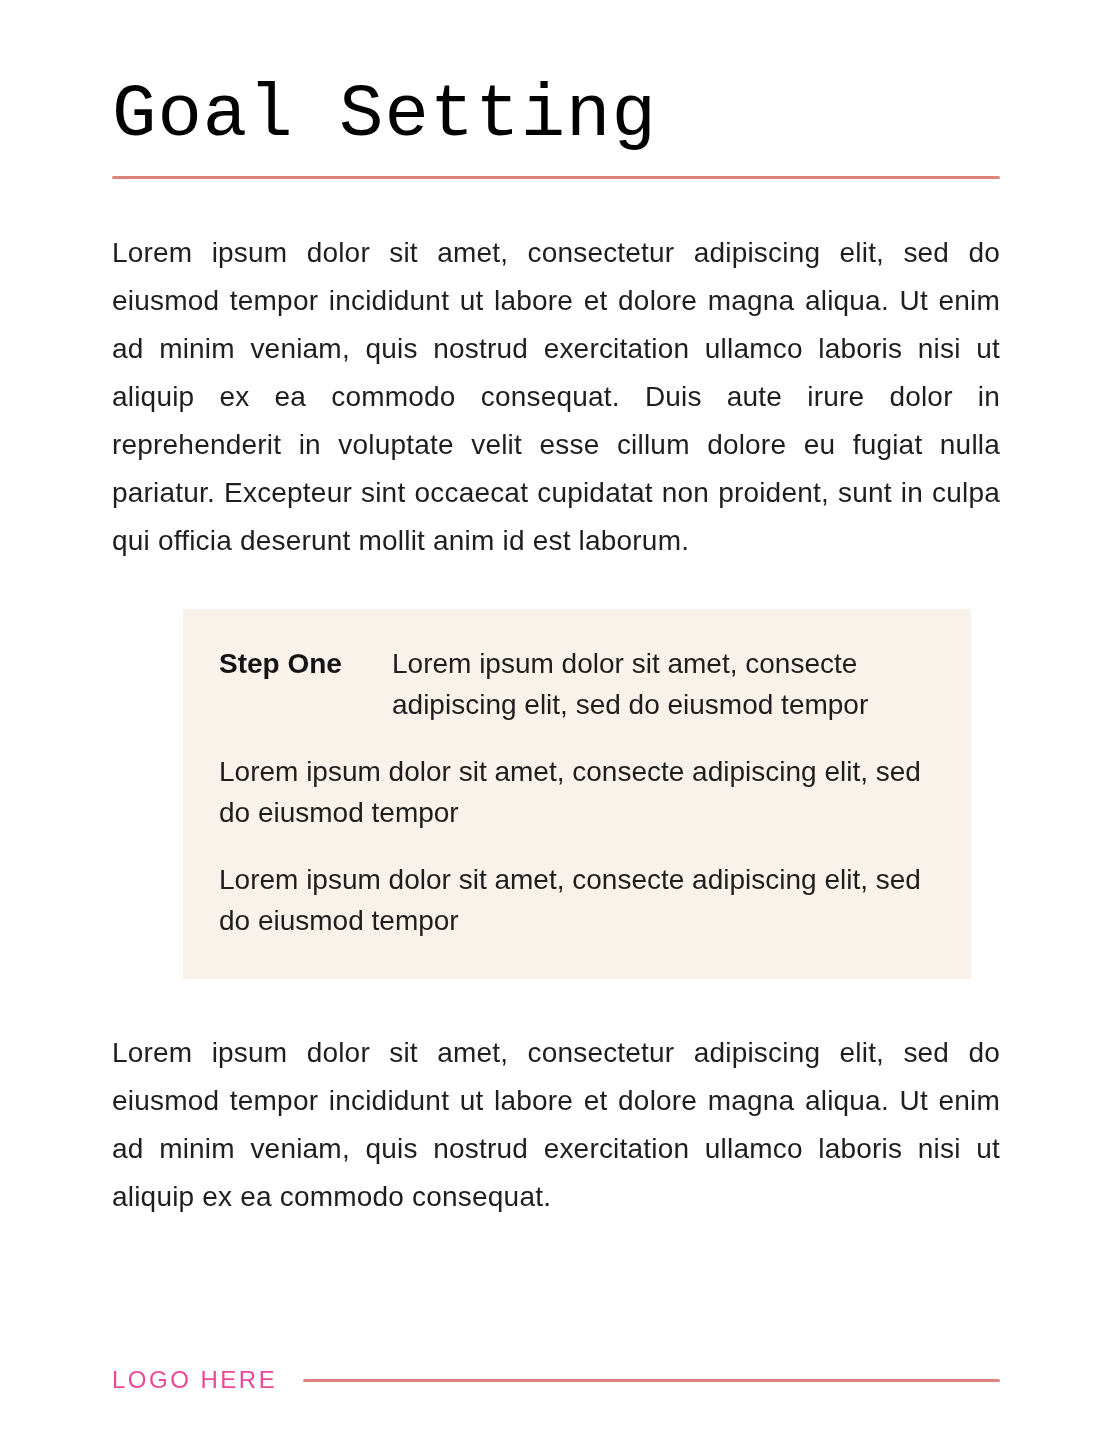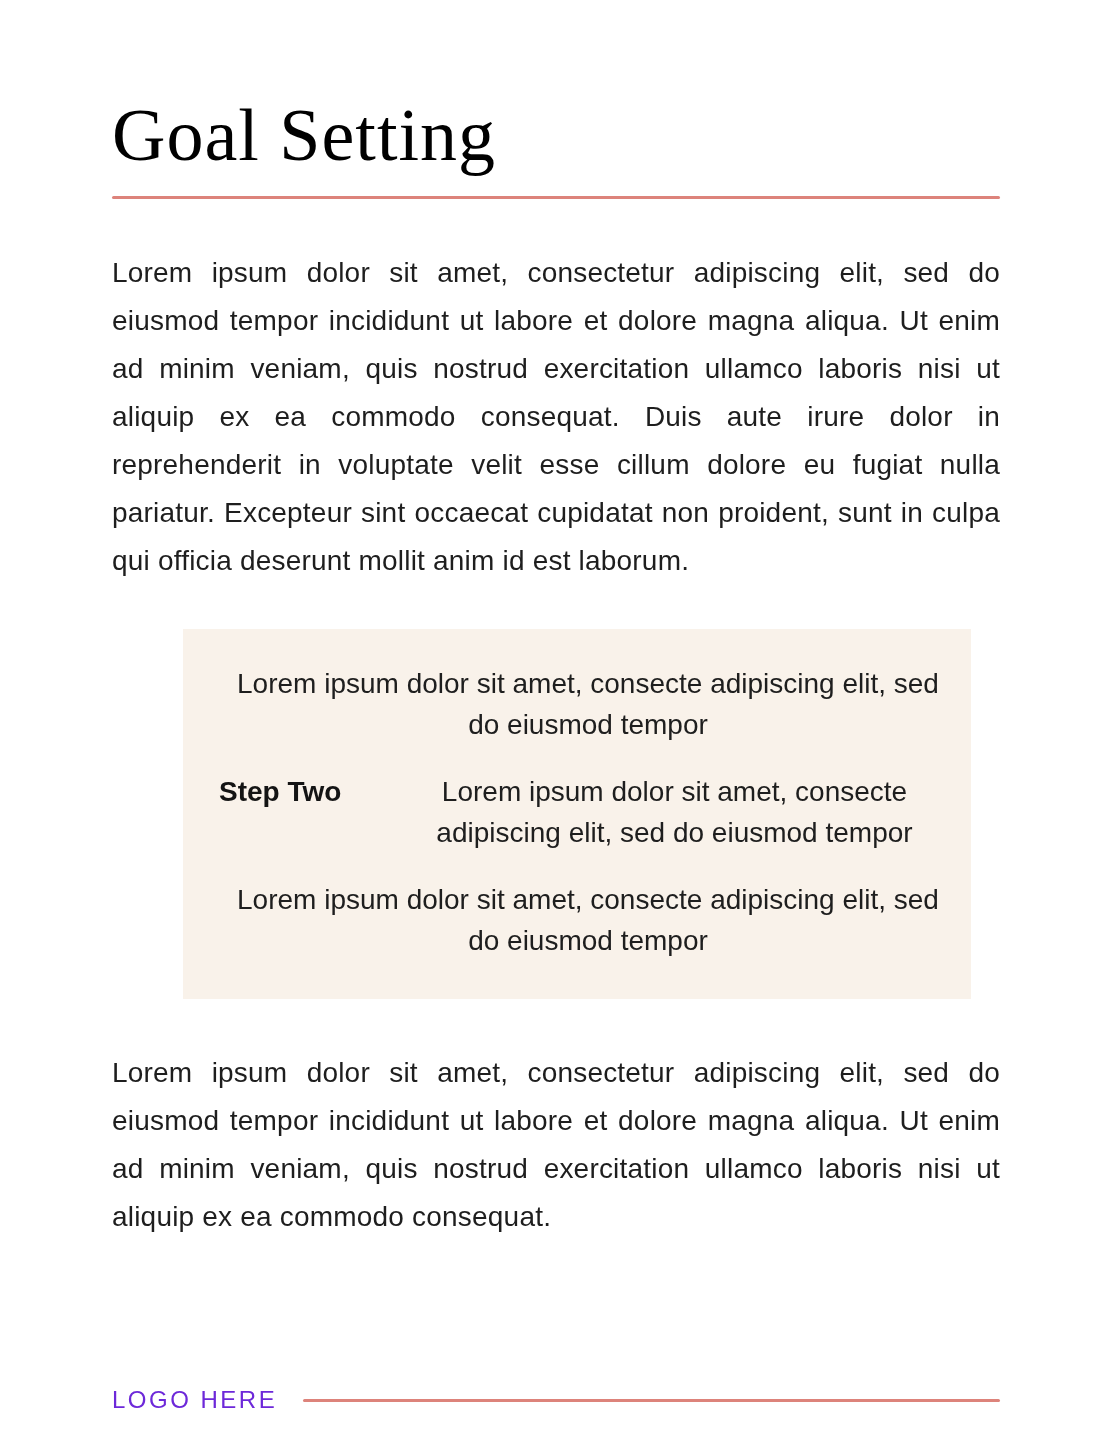--- a/index.html
+++ b/index.html
@@ -17,26 +17,26 @@
     color: var(--text);
     overflow: hidden;
   }
   .page {
     width: 1112px;
     height: 1440px;
     padding: 0 112px;
     position: relative;
   }
   .doc-title {
-    font-family: Liberation Serif, serif;
+    font-family: Liberation Mono, monospace;
     font-weight: 400;
     font-size: 74px;
     line-height: 1.0;
     color: var(--heading);
-    margin-top: 98px;
+    margin-top: 78px;
     letter-spacing: 1px;
   }
   .title-rule {
     margin-top: 24px;
     height: 3px;
     background: var(--accent);
     border-radius: 2px;
   }
   .body-paragraph {
     font-size: 28px;
@@ -65,34 +65,33 @@
     font-weight: 700;
     font-size: 28px;
     line-height: 41px;
     color: #141414;
   }
   .step-desc {
     flex: 1 1 auto;
     font-size: 28px;
     line-height: 41px;
     color: var(--text);
-    text-align: center;
   }
   .footer {
     position: absolute;
     left: 112px;
     right: 112px;
     top: 1288px;
     display: flex;
     align-items: center;
   }
   .footer-logo-text {
     font-size: 24px;
     letter-spacing: 2.5px;
-    color: #6d28d9;
+    color: #ec4899;
     white-space: nowrap;
   }
   .footer-rule {
     flex: 1 1 auto;
     height: 3px;
     background: var(--accent);
     margin-left: 26px;
     border-radius: 2px;
   }
 </style>
@@ -103,25 +102,25 @@
 
   <h1 class="doc-title">Goal Setting</h1>
 
   <div class="title-rule"></div>
 
   <p class="body-paragraph paragraph-intro">Lorem ipsum dolor sit amet, consectetur adipiscing elit, sed do eiusmod tempor incididunt ut labore et dolore magna aliqua. Ut enim ad minim veniam, quis nostrud exercitation ullamco laboris nisi ut aliquip ex ea commodo consequat. Duis aute irure dolor in reprehenderit in voluptate velit esse cillum dolore eu fugiat nulla pariatur. Excepteur sint occaecat cupidatat non proident, sunt in culpa qui officia deserunt mollit anim id est laborum.</p>
 
   <div class="steps-box">
 
     <div class="step-row">
+      <div class="step-label">Step One</div>
       <div class="step-desc">Lorem ipsum dolor sit amet, consecte adipiscing elit, sed do eiusmod tempor</div>
     </div>
 
     <div class="step-row">
-      <div class="step-label">Step Two</div>
       <div class="step-desc">Lorem ipsum dolor sit amet, consecte adipiscing elit, sed do eiusmod tempor</div>
     </div>
 
     <div class="step-row">
       <div class="step-desc">Lorem ipsum dolor sit amet, consecte adipiscing elit, sed do eiusmod tempor</div>
     </div>
 
   </div>
 
   <p class="body-paragraph paragraph-outro">Lorem ipsum dolor sit amet, consectetur adipiscing elit, sed do eiusmod tempor incididunt ut labore et dolore magna aliqua. Ut enim ad minim veniam, quis nostrud exercitation ullamco laboris nisi ut aliquip ex ea commodo consequat.</p>

